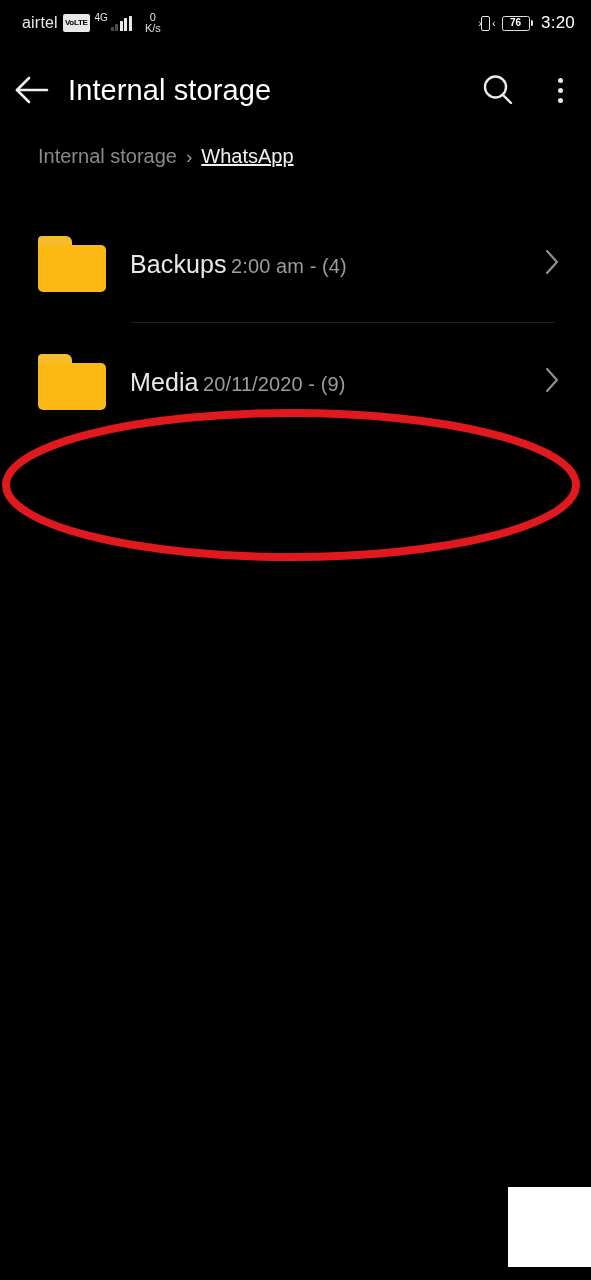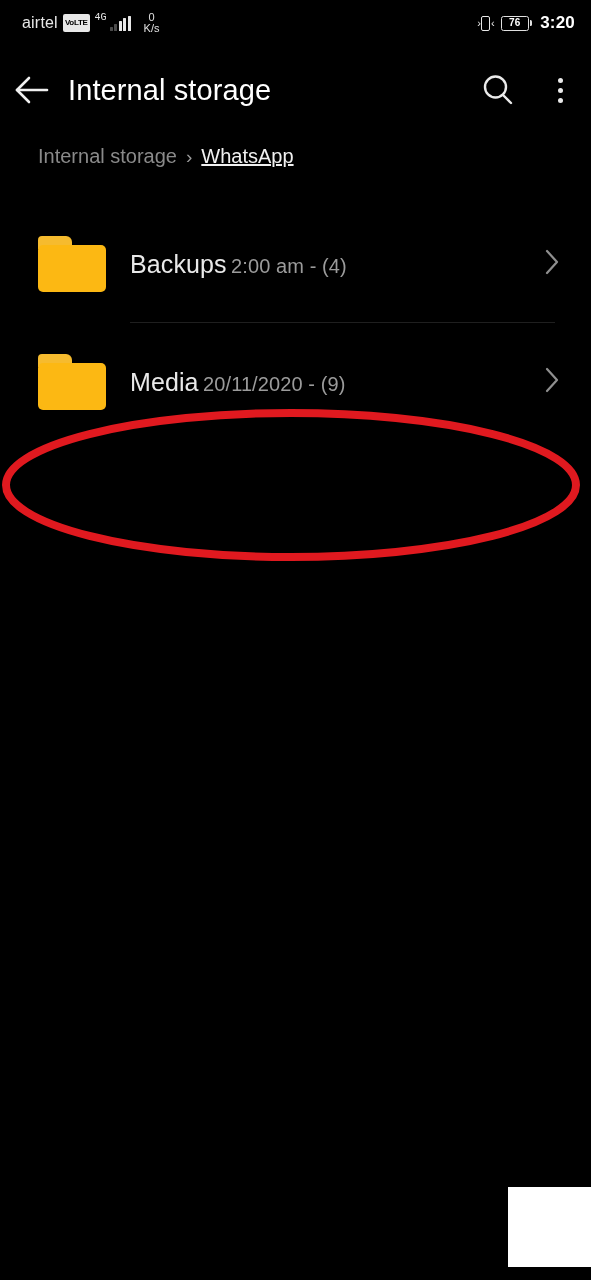--- a/index.html
+++ b/index.html
@@ -32,21 +32,21 @@
   .volte-badge {
     display:inline-flex; align-items:center; justify-content:center;
     background:#e8e8e8; color:#000;
     font-size:8px; font-weight:bold;
     padding:9px 2px; border-radius:2px;
     line-height:1; letter-spacing:-.3px;
     height:12px;
   }
   .net-gen {
     font-size:10px; color:#e8e8e8; line-height:1;
-    position:relative; top:-5px; margin-right:-2px;font-family:Liberation Mono, monospace;
+    position:relative; top:-5px; margin-right:-2px;
   }
   .sig-bars { display:flex; align-items:flex-end; gap:1.5px; height:15px; }
   .sig-bars i { display:block; width:3px; background:#e8e8e8; border-radius:.5px; }
   .sig-bars i.b1 { height:4px;  background:#4a4a4a; }
   .sig-bars i.b2 { height:7px;  background:#4a4a4a; }
   .sig-bars i.b3 { height:10px; }
   .sig-bars i.b4 { height:13px; }
   .sig-bars i.b5 { height:15px; }
   .speed {
     margin-left:8px; text-align:center; line-height:1.0;
@@ -71,21 +71,21 @@
     border:1.6px solid #e0e0e0; border-radius:2.5px;
     display:flex; align-items:center; justify-content:center;
   }
   .battery .pct {
     font-size:10px; font-weight:bold; color:#fff; line-height:1;
   }
   .battery .nub {
     width:2.5px; height:6px; background:#e0e0e0;
     border-radius:0 1.5px 1.5px 0; margin-left:1px;
   }
-  .clock { font-size:17px; color:#fff; letter-spacing:.2px;font-weight:bold; }
+  .clock { font-size:17px; color:#fff; letter-spacing:.2px; }
 
   
   .app-bar {
     position:absolute; top:56px; left:0;
     width:591px; height:68px;
     display:flex; align-items:center;
   }
   .back-btn {
     width:64px; height:68px;
     display:flex; align-items:center; justify-content:center;

